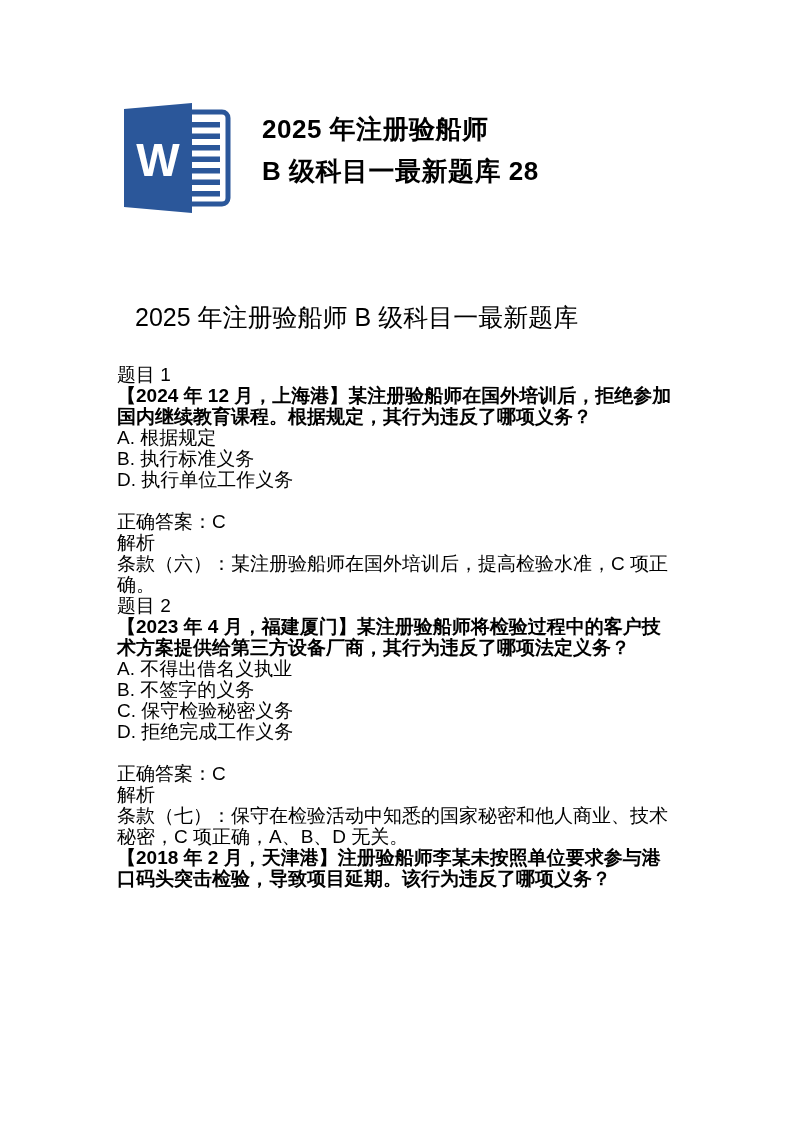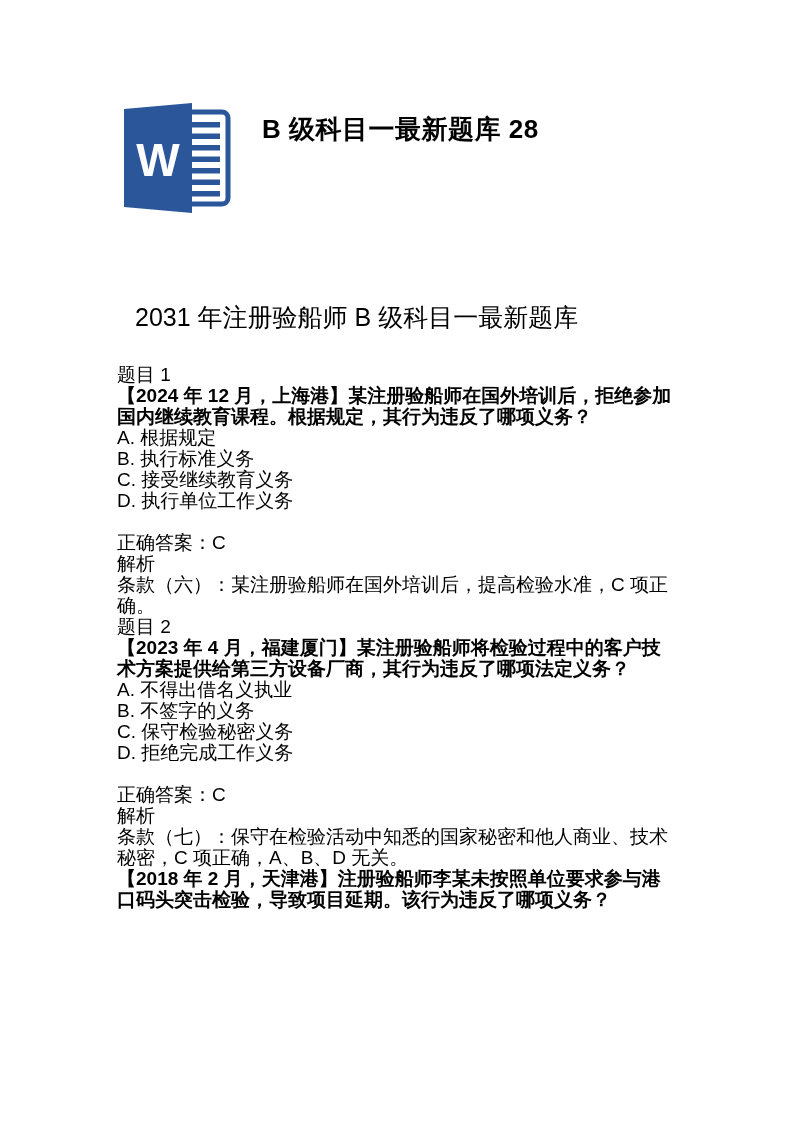--- a/index.html
+++ b/index.html
@@ -71,34 +71,34 @@
       <rect x="58" y="65" width="38" height="5.5"></rect>
       <rect x="58" y="76.5" width="38" height="5.5"></rect>
       <rect x="58" y="88" width="38" height="5.5"></rect>
     </g>
 
     <polygon points="0,6 68,0 68,110 0,104" fill="#2B579A"></polygon>
     <text x="34" y="73" text-anchor="middle" font-size="46" font-weight="bold" fill="#ffffff" font-family="Liberation Sans, sans-serif">W</text>
   </svg>
 
   <div class="doc-title">
+    <div>2025 年注册验船师</div>
     <div>B 级科目一最新题库 28</div>
   </div>
 
-  <div class="doc-heading">2031 年注册验船师 B 级科目一最新题库</div>
+  <div class="doc-heading">2025 年注册验船师 B 级科目一最新题库</div>
 
   <div class="content">
 
     <div>
       <p>题目 1</p>
       <p class="stmt gap">【2024 年 12 月，上海港】某注册验船师在国外培训后，拒绝参加国内继续教育课程。根据规定，其行为违反了哪项义务？</p>
       <div class="gap">
         <p>A. 根据规定</p>
         <p>B. 执行标准义务</p>
-        <p>C. 接受继续教育义务</p>
         <p>D. 执行单位工作义务</p>
       </div>
       <p>正确答案：C</p>
       <p>解析</p>
       <p class="gap">条款（六）：某注册验船师在国外培训后，提高检验水准，C 项正确。</p>
     </div>
 
     <div>
       <p>题目 2</p>
       <p class="stmt gap">【2023 年 4 月，福建厦门】某注册验船师将检验过程中的客户技术方案提供给第三方设备厂商，其行为违反了哪项法定义务？</p>

